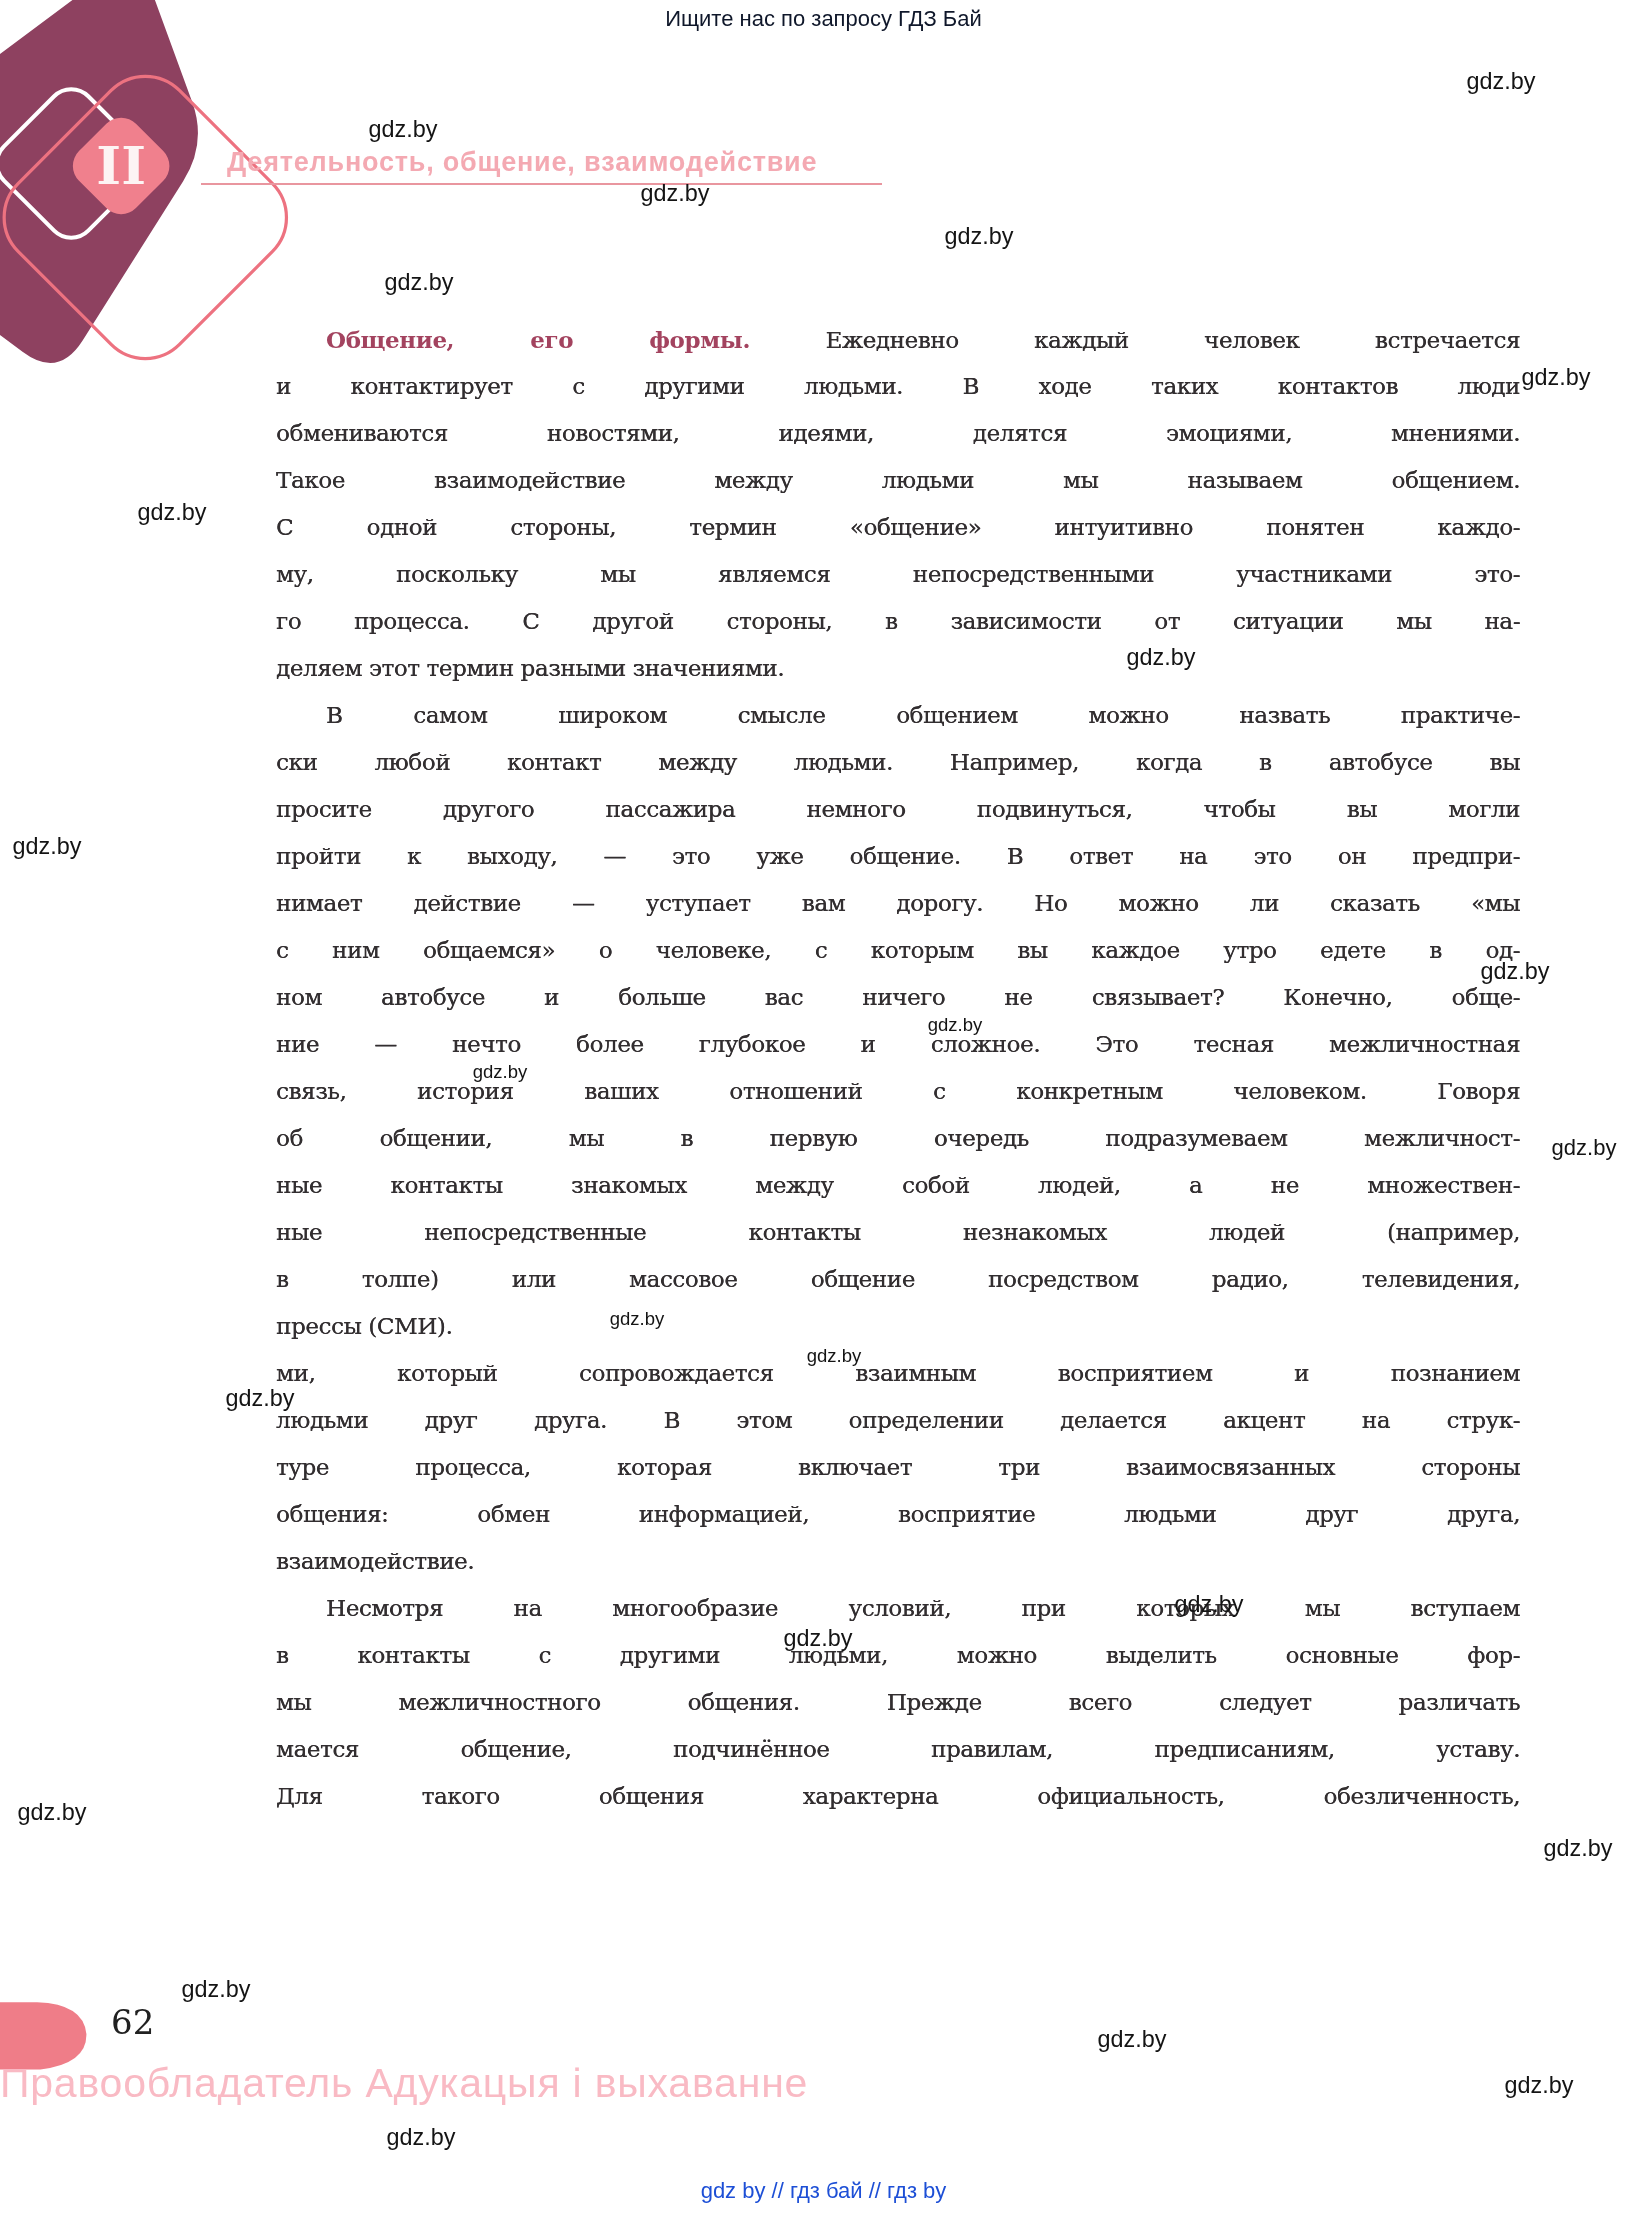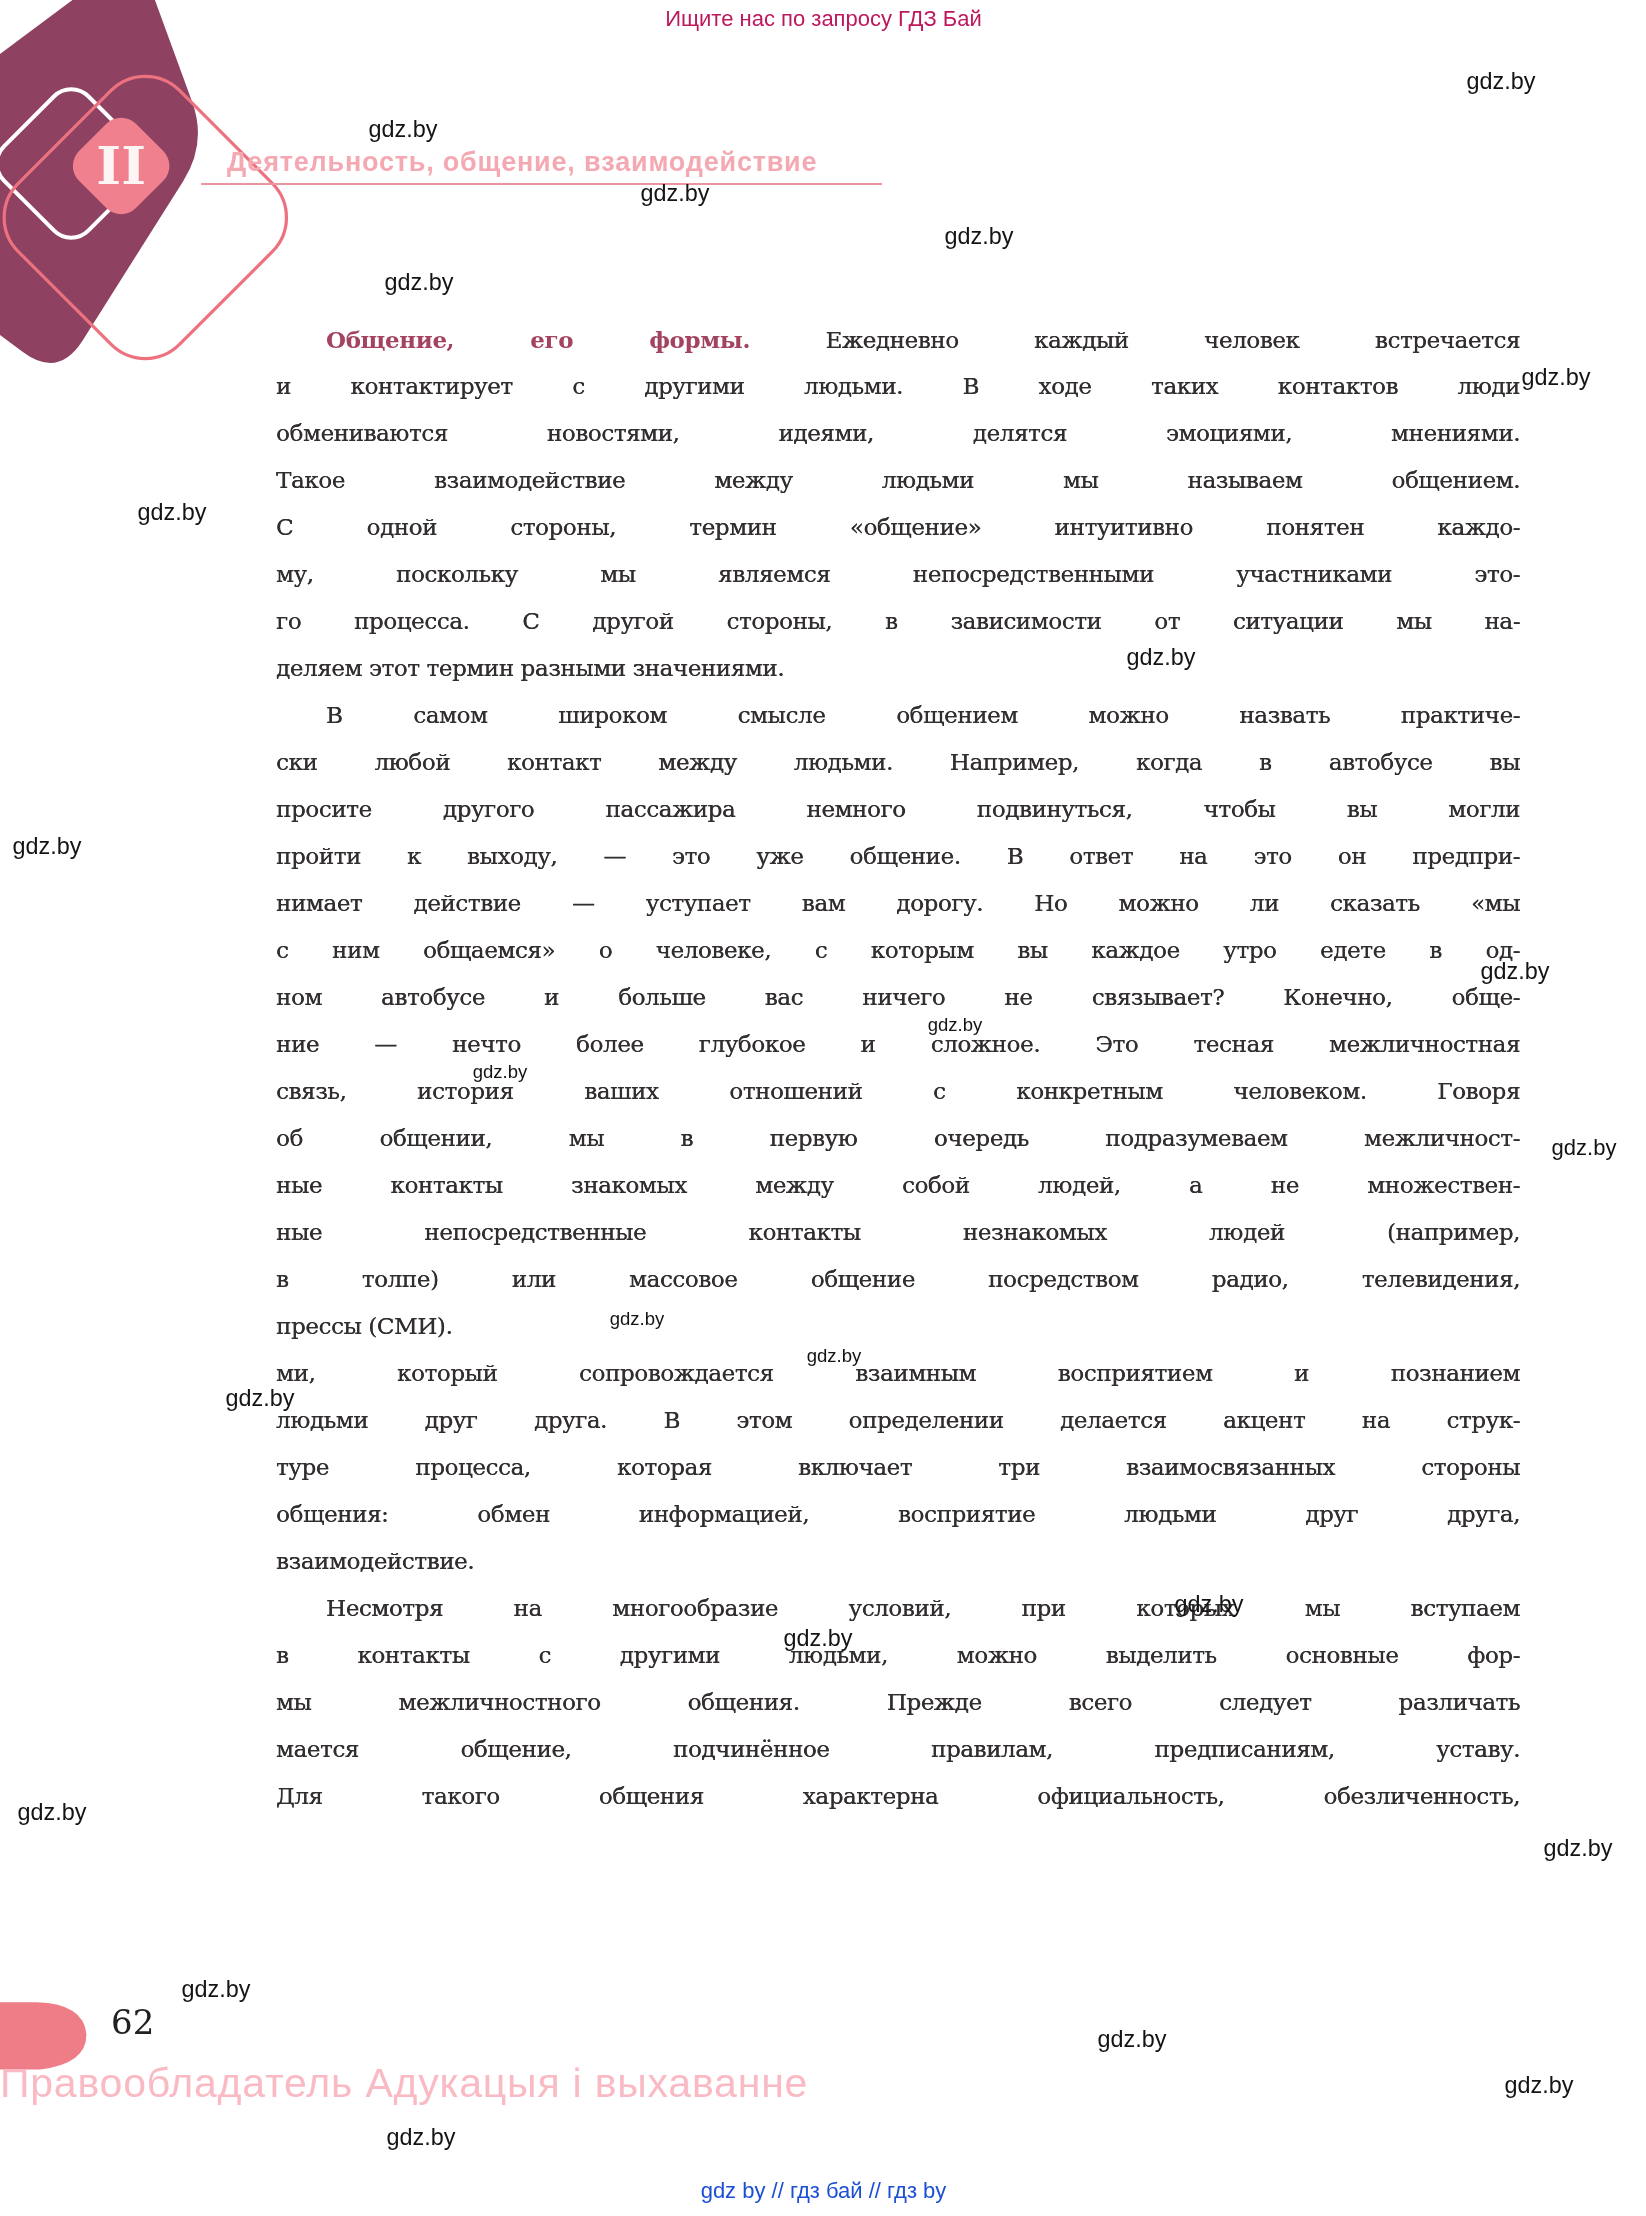--- a/index.html
+++ b/index.html
@@ -32,21 +32,21 @@
     text-align:justify; text-align-last:justify;
   }
   .line.noj { text-align:center; text-align-last:left; }
   .line.ind { padding-left:50px; }
   .seg-lead { font-weight:bold; color:#a3435f; text-shadow:none; }
   .seg-b  { font-weight:bold; }
   .seg-it { font-style:italic; }
   
   .top-banner {
     position:absolute; left:0; right:0; top:6.4px; text-align:center;
-    font-family:"Liberation Sans", sans-serif; font-size:22px; color:#be185d;
+    font-family:"Liberation Sans", sans-serif; font-size:22px; color:#0f172a;
   }
   .watermark {
     position:absolute; transform:translate(-50%,-50%);
     font-family:"Liberation Sans", sans-serif; color:#141414; white-space:nowrap;
   }
   
   .tab-svg { position:absolute; left:0; top:1999px; }
   .page-number {
     position:absolute; left:111px; top:2002px;
     font-size:34px; color:#212121; font-family:"DejaVu Serif", serif;

